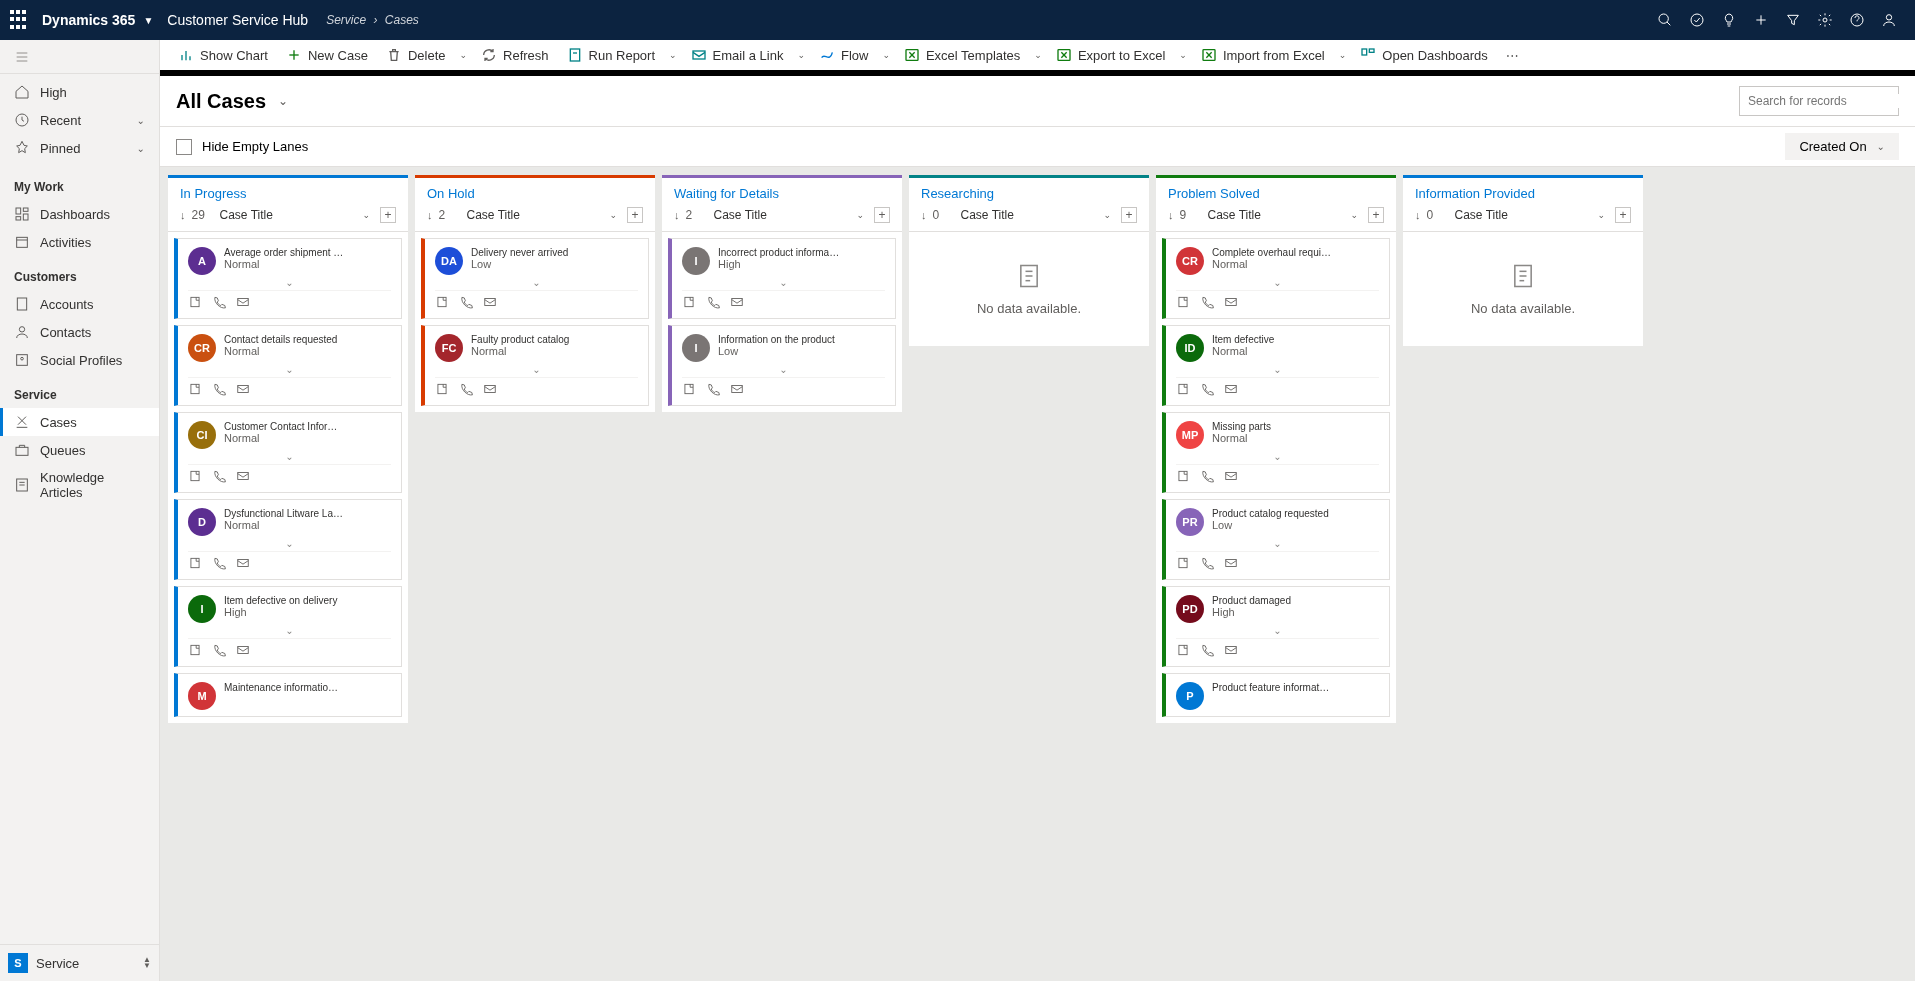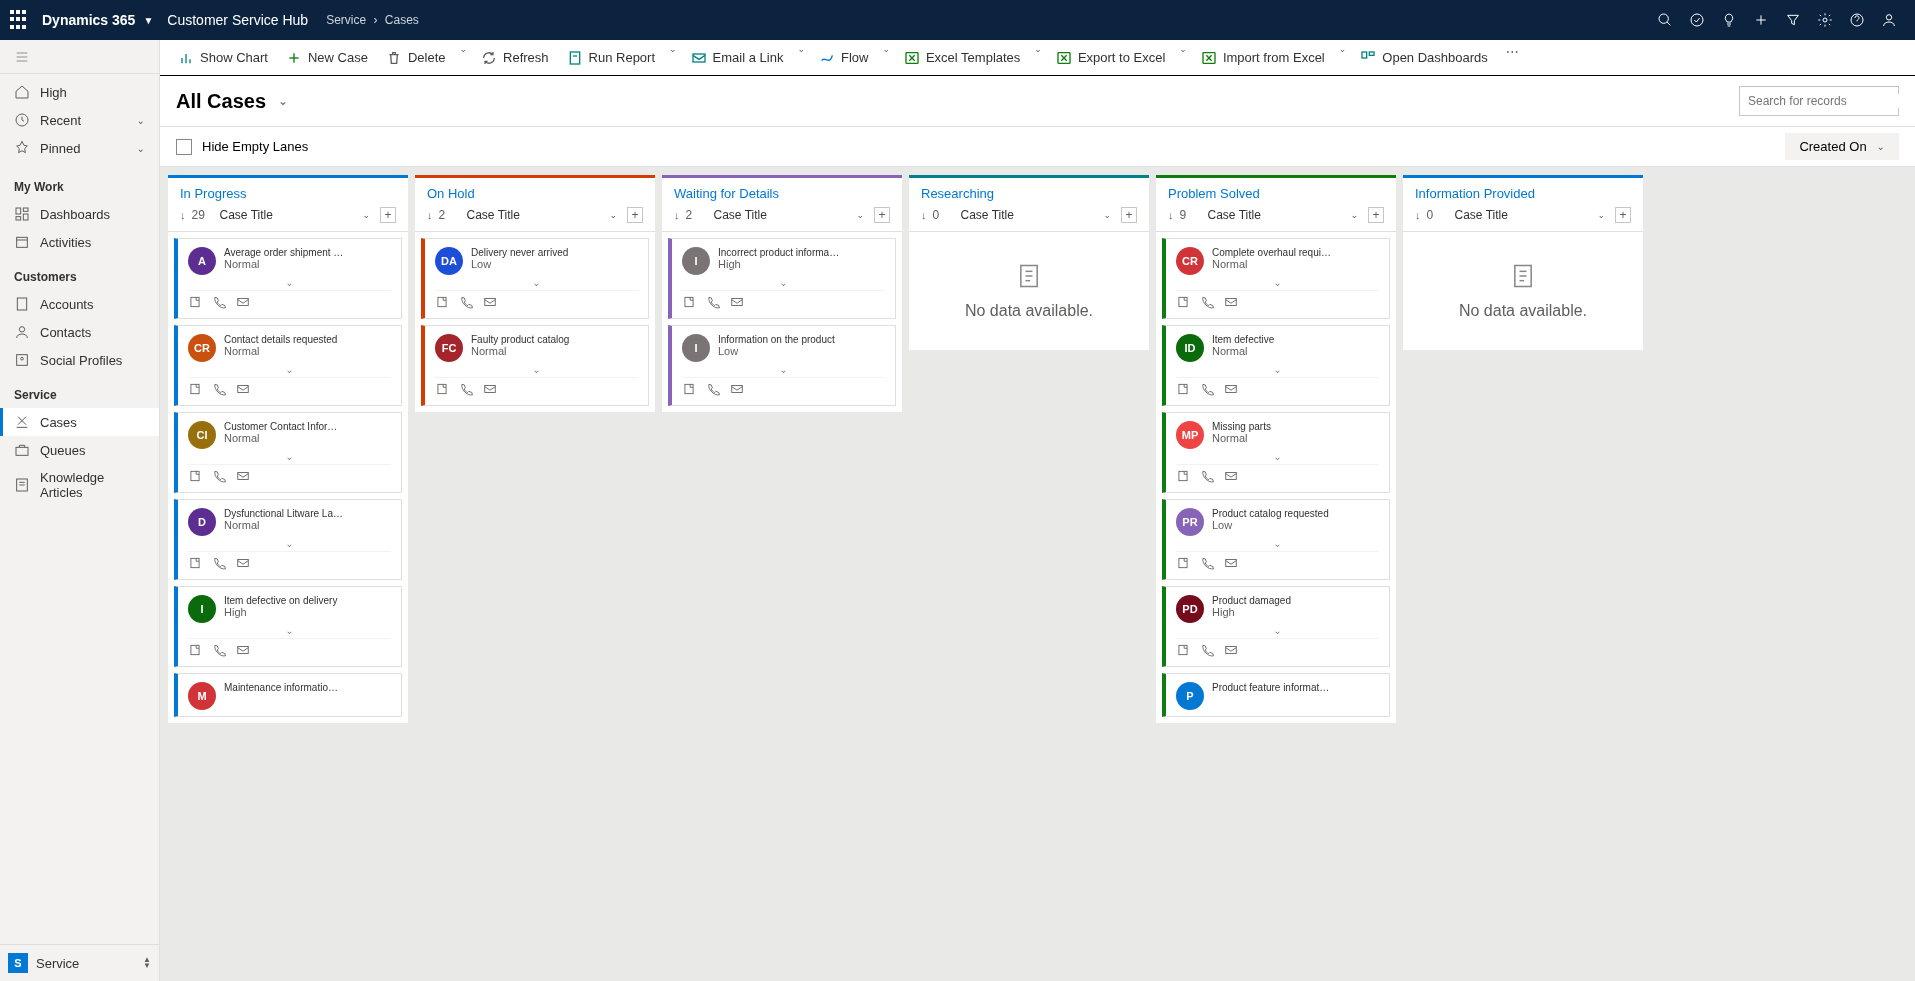--- a/index.html
+++ b/index.html
@@ -5,21 +5,21 @@
 * { margin:0; padding:0; box-sizing:border-box; font-family:"Segoe UI",Arial,sans-serif; }
 body { background:#fff; overflow:hidden; width:1915px; height:981px; }
 
 
 .topbar { height:40px; background:#0c2340; color:#fff; display:flex; align-items:center; padding:0 10px; font-size:14px;text-align:center; }
 .topbar .waffle { width:20px; height:20px; display:flex; flex-wrap:wrap; gap:2px; margin-right:12px; cursor:pointer; }
 .topbar .waffle span { width:4px; height:4px; background:#fff; }
 .topbar .brand { font-weight:600; margin-right:4px; }
 .topbar .chev { margin:0 14px 0 4px; font-size:10px; }
 .topbar .hub { margin-right:18px; }
-.topbar .crumb { font-size:12px; color:#d0d4da; }
+.topbar .crumb { font-size:12px; color:#d0d4da;font-style:italic; }
 .topbar .crumb .sep { margin:0 4px; }
 .topbar .spacer { flex:1; }
 .topbar .ticon { width:32px; height:40px; display:flex; align-items:center; justify-content:center; cursor:pointer; color:#fff; }
 .topbar .ticon svg { width:16px; height:16px; stroke:#fff; fill:none; stroke-width:1.5; }
 
 
 .shell { display:flex; height:calc(100% - 40px); }
 
 
 .sidebar { width:160px; background:#f3f2f1; border-right:1px solid #e1dfdd; display:flex; flex-direction:column; font-size:13px; color:#323130; }
@@ -34,21 +34,21 @@
 .sidebar .navitem .ic svg { width:16px; height:16px; stroke:#605e5c; fill:none; stroke-width:1.5; }
 .sidebar .navitem .exp { margin-left:auto; font-size:10px; color:#605e5c; }
 .sidebar .bottom { margin-top:auto; border-top:1px solid #e1dfdd; display:flex; align-items:center; padding:8px 8px; gap:8px; }
 .sidebar .bottom .sq { width:20px; height:20px; background:#0078d4; color:#fff; display:flex; align-items:center; justify-content:center; font-size:11px; font-weight:600; }
 .sidebar .bottom .updn { margin-left:auto; display:flex; flex-direction:column; font-size:8px; color:#605e5c; line-height:6px; }
 
 
 .main { flex:1; display:flex; flex-direction:column; overflow:hidden; }
 
 
-.cmdbar { height:36px; border-bottom:1px solid #000000; display:flex; padding:0 10px; gap:2px; font-size:13px; color:#323130; }
+.cmdbar { height:36px; border-bottom:6px solid #000000; display:flex; align-items:center; padding:0 10px; gap:2px; font-size:13px; color:#323130; }
 .cmdbar .cmd { display:flex; align-items:center; padding:4px 8px; cursor:pointer; gap:6px; }
 .cmdbar .cmd .ci { width:16px; height:16px; }
 .cmdbar .cmd .ci svg { width:16px; height:16px; }
 .cmdbar .split { padding:4px 4px; cursor:pointer; font-size:9px; color:#605e5c; }
 .cmdbar .ovf { padding:4px 8px; cursor:pointer; letter-spacing:1px; }
 
 
 .viewhead { display:flex; align-items:center; padding:10px 16px; gap:12px; }
 .viewhead .title { font-size:20px; font-weight:600; }
 .viewhead .vchev { font-size:12px; color:#605e5c; cursor:pointer; }
@@ -69,21 +69,21 @@
 .lanes { display:flex; gap:7px; align-items:flex-start; }
 .lane { width:240px; background:#fff; flex-shrink:0; display:flex; flex-direction:column; }
 .lane .lhdr { border-top:3px solid; padding:8px 12px 4px; font-size:13px; color:#0078d4; }
 .lane .lsub { display:flex; align-items:center; padding:2px 12px 8px; gap:6px; font-size:12px; color:#605e5c; border-bottom:1px solid #e1dfdd; }
 .lane .lsub .arr { font-size:11px; }
 .lane .lsub .cnt { min-width:18px; }
 .lane .lsub .ctitle { color:#323130; margin-left:4px; flex:1; }
 .lane .lsub .dd { font-size:9px; }
 .lane .lsub .plus { width:16px; height:16px; border:1px solid #c8c6c4; display:flex; align-items:center; justify-content:center; cursor:pointer; font-size:12px; margin-left:4px; }
 .lane .cards { padding:6px; display:flex; flex-direction:column; gap:6px; max-height:700px; overflow:hidden; }
-.lane .empty { padding:24px 0; text-align:center; color:#605e5c; font-size:16px; }
+.lane .empty { padding:24px 0; text-align:center; color:#605e5c; font-size:13px; }
 .lane .empty svg { width:28px; height:28px; stroke:#8a8886; fill:none; stroke-width:1.3; margin-bottom:8px; }
 
 .card { border:1px solid #e1dfdd; border-left:4px solid; background:#fff; padding:8px 10px 6px; font-size:12px; }
 .card .crow1 { display:flex; align-items:flex-start; gap:8px; }
 .avatar { width:28px; height:28px; border-radius:50%; color:#fff; display:flex; align-items:center; justify-content:center; font-size:11px; font-weight:600; flex-shrink:0; }
 .card .cinfo { flex:1; min-width:0; }
 .card .ctit { font-size:10px; color:#323130; white-space:nowrap; overflow:hidden; text-overflow:ellipsis; }
 .card .cpri { font-size:11px; color:#605e5c; }
 .card .cch { text-align:center; font-size:10px; color:#8a8886; margin:2px 0; cursor:pointer; }
 .card .cfoot { display:flex; gap:10px; padding-top:4px; border-top:1px solid #f3f2f1; margin-top:2px; }

